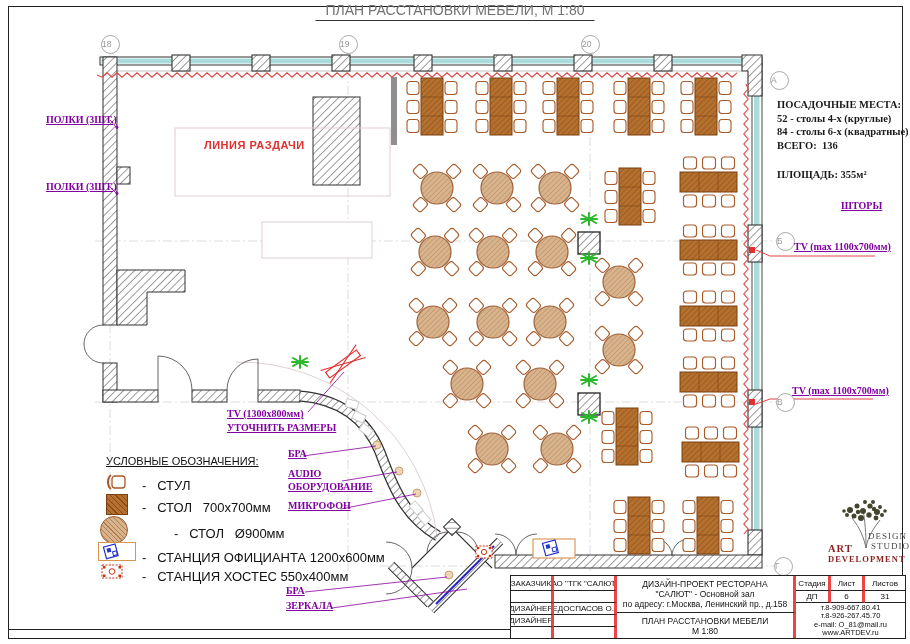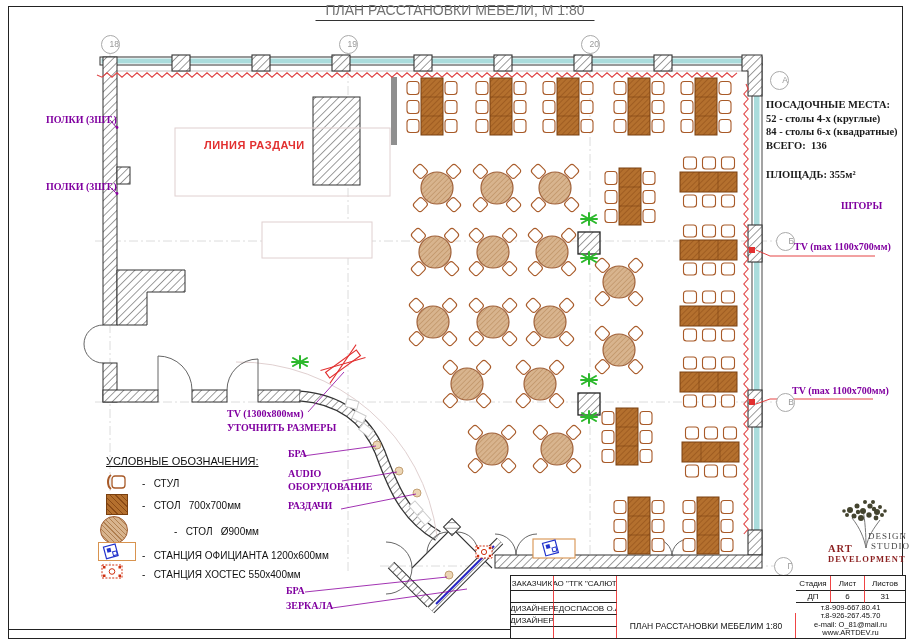--- a/index.html
+++ b/index.html
@@ -5,44 +5,44 @@
   html,body{margin:0;padding:0;background:#fff;}
   #sheet{position:relative;width:910px;height:644px;background:#fff;overflow:hidden;
          font-family:"Liberation Sans",sans-serif;}
   .frame{position:absolute;left:8px;top:6px;width:893px;height:631px;border:1.5px solid #222;z-index:0;}
   .innerline{position:absolute;left:8px;top:629px;width:502px;border-top:1px solid #222;z-index:0;}
   #title{position:absolute;left:50%;top:2px;transform:translateX(-50%);
          font-size:14px;color:#737373;border-bottom:1.5px solid #333;padding:0 10px 2px;
          white-space:nowrap;z-index:4;}
   #plan{position:absolute;left:0;top:0;z-index:1;}
   .gridmark{position:absolute;width:17px;height:17px;border:1px solid #aaa;border-radius:50%;
-            background:#fff;color:#999;font-size:8.5px;line-height:17px;text-align:right;z-index:2;}
+            background:#fff;color:#999;font-size:8.5px;line-height:17px;text-align:left;z-index:2;}
   .lbl-p{position:absolute;font:bold 10px "Liberation Serif",serif;color:#8000a0;
-         white-space:pre;z-index:3;text-align:center;}
+         text-decoration:underline;white-space:pre;z-index:3;text-align:center;}
   .lbl-r{position:absolute;font:bold 11px "Liberation Sans",sans-serif;color:#e23030;
          white-space:pre;z-index:3;letter-spacing:.5px;}
   #stol-razdachi{text-align:center;width:94px;line-height:14px;}
   #info{position:absolute;left:766px;top:98px;width:142px;z-index:3;
         font:bold 10.5px "Liberation Serif",serif;color:#1a1a1a;}
-  #info .iline{white-space:pre;line-height:13.5px;}
+  #info .iline{white-space:pre;line-height:13.5px;margin-left:11px;}
   #info .area{margin-top:16px;}
   #legend{position:absolute;left:96px;top:450px;width:292px;height:140px;z-index:3;color:#111;}
   #legend .ltitle{position:absolute;left:10px;top:5px;font-size:11px;text-decoration:underline;white-space:pre;}
-  .litem{position:absolute;left:46px;font-size:10px;white-space:pre;}
+  .litem{position:absolute;left:46px;font-size:13px;white-space:pre;}
   .licon{position:absolute;}
   .lsq{width:20px;height:19px;background:#b4702e;border:1px solid #7a4010;
        background-image:repeating-linear-gradient(45deg,transparent 0,transparent 3px,#8a4a16 3px,#8a4a16 4px);}
   .lci{width:26px;height:26px;border-radius:50%;background:#d8b48e;border:1px solid #a0623a;
        background-image:repeating-linear-gradient(45deg,transparent 0,transparent 2.6px,#b08050 2.6px,#b08050 3.4px);}
   .lwa{width:36px;height:17px;border:1px solid #d8934f;background:#fff;}
   #tblock{position:absolute;left:510px;top:575px;width:394px;height:62px;border:1.6px solid #222;
           background:#fff;z-index:4;font-size:8px;color:#111;}
   .tc{position:absolute;box-sizing:border-box;display:flex;align-items:center;justify-content:center;
       text-align:center;overflow:hidden;white-space:nowrap;}
-  .br{border-right:1px solid #ef4444;text-align:center;} .bb{border-bottom:1px solid #222;}
+  .br{border-right:3px solid #ef4444;text-align:center;} .bb{border-bottom:1px solid #222;}
   .tc .ln{line-height:10px;}
   #logo{position:absolute;left:798px;top:498px;width:106px;height:76px;z-index:3;margin-left:24px;}
   #logo span{position:absolute;font-family:"Liberation Serif",serif;white-space:nowrap;letter-spacing:1px;}
   .lg-design{left:46px;top:33px;color:#4a4a4a;font-size:9px;}
   .lg-studio{left:49px;top:43px;color:#4a4a4a;font-size:9px;}
   .lg-art{left:6px;top:45px;color:#8b1f1f;font-size:10.5px;font-weight:bold;}
   .lg-dev{left:6px;top:56px;color:#8b1f1f;font-size:8.5px;font-weight:bold;}
 </style>
 </head>
 <body>
@@ -421,21 +421,21 @@
   <div class="gridmark" style="left:774px;top:557px;">Г</div>
 
   <div class="lbl-p" style="left:46px;top:114px;">ПОЛКИ (3ШТ.)</div>
   <div class="lbl-p" style="left:46px;top:181px;">ПОЛКИ (3ШТ.)</div>
   <div class="lbl-r" style="left:204px;top:139px;">ЛИНИЯ РАЗДАЧИ</div>
   <div class="lbl-p" style="left:227px;top:408px;">TV (1300x800мм)</div>
   <div class="lbl-p" style="left:227px;top:422px;">УТОЧНИТЬ РАЗМЕРЫ</div>
   <div class="lbl-p" style="left:288px;top:448px;">БРА</div>
   <div class="lbl-p" style="left:288px;top:468px;">AUDIO</div>
   <div class="lbl-p" style="left:288px;top:481px;">ОБОРУДОВАНИЕ</div>
-  <div class="lbl-p" style="left:288px;top:500px;">РАЗДАЧИ</div>
+  <div class="lbl-p" style="left:288px;top:500px;">МИКРОФОН</div>
   <div class="lbl-p" style="left:286px;top:585px;">БРА</div>
   <div class="lbl-p" style="left:286px;top:600px;">ЗЕРКАЛА</div>
   <div class="lbl-p" style="left:841px;top:200px;">ШТОРЫ</div>
   <div class="lbl-p" style="left:794px;top:241px;">TV (max 1100x700мм)</div>
   <div class="lbl-p" style="left:792px;top:385px;">TV (max 1100x700мм)</div>
 
   <div id="info">
     <div class="iline">ПОСАДОЧНЫЕ МЕСТА:</div>
     <div class="iline">52 - столы 4-х (круглые)</div>
     <div class="iline">84 - столы 6-х (квадратные)</div>
@@ -510,21 +510,26 @@
     <div class="tc br bb" style="left:43px;top:0;width:63px;height:15px;">ЗАО "ТГК "САЛЮТ""</div>
     <div class="tc br bb" style="left:0;top:15px;width:43px;height:12px;"></div>
     <div class="tc br bb" style="left:43px;top:15px;width:63px;height:12px;"></div>
     <div class="tc br bb" style="left:0;top:27px;width:43px;height:12px;">ДИЗАЙНЕР</div>
     <div class="tc br bb" style="left:43px;top:27px;width:63px;height:12px;">НЕДОСПАСОВ О.А.</div>
     <div class="tc br bb" style="left:0;top:39px;width:43px;height:12px;">ДИЗАЙНЕР</div>
     <div class="tc br bb" style="left:43px;top:39px;width:63px;height:12px;"></div>
     <div class="tc br" style="left:0;top:51px;width:43px;height:11px;"></div>
     <div class="tc br" style="left:43px;top:51px;width:63px;height:11px;"></div>
 
-    <div class="tc br" style="left:106px;top:37px;width:179px;height:25px;flex-direction:row;font-size:8.5px;">
+    <div class="tc br bb" style="left:106px;top:0;width:179px;height:37px;flex-direction:column;font-size:8.5px;">
+      <div class="ln">ДИЗАЙН-ПРОЕКТ РЕСТОРАНА</div>
+      <div class="ln">"САЛЮТ" - Основной зал</div>
+      <div class="ln">по адресу: г.Москва, Ленинский пр., д.158</div>
+    </div>
+    <div class="tc br" style="left:106px;top:37px;width:179px;height:25px;flex-direction:column;font-size:8.5px;">
       <div class="ln">ПЛАН РАССТАНОВКИ МЕБЕЛИ</div>
       <div class="ln">М 1:80</div>
     </div>
 
     <div class="tc br bb" style="left:285px;top:0;width:35px;height:15px;">Стадия</div>
     <div class="tc br bb" style="left:320px;top:0;width:34px;height:15px;">Лист</div>
     <div class="tc bb" style="left:354px;top:0;width:40px;height:15px;">Листов</div>
     <div class="tc br bb" style="left:285px;top:15px;width:35px;height:12px;">ДП</div>
     <div class="tc br bb" style="left:320px;top:15px;width:34px;height:12px;">6</div>
     <div class="tc bb" style="left:354px;top:15px;width:40px;height:12px;">31</div>

